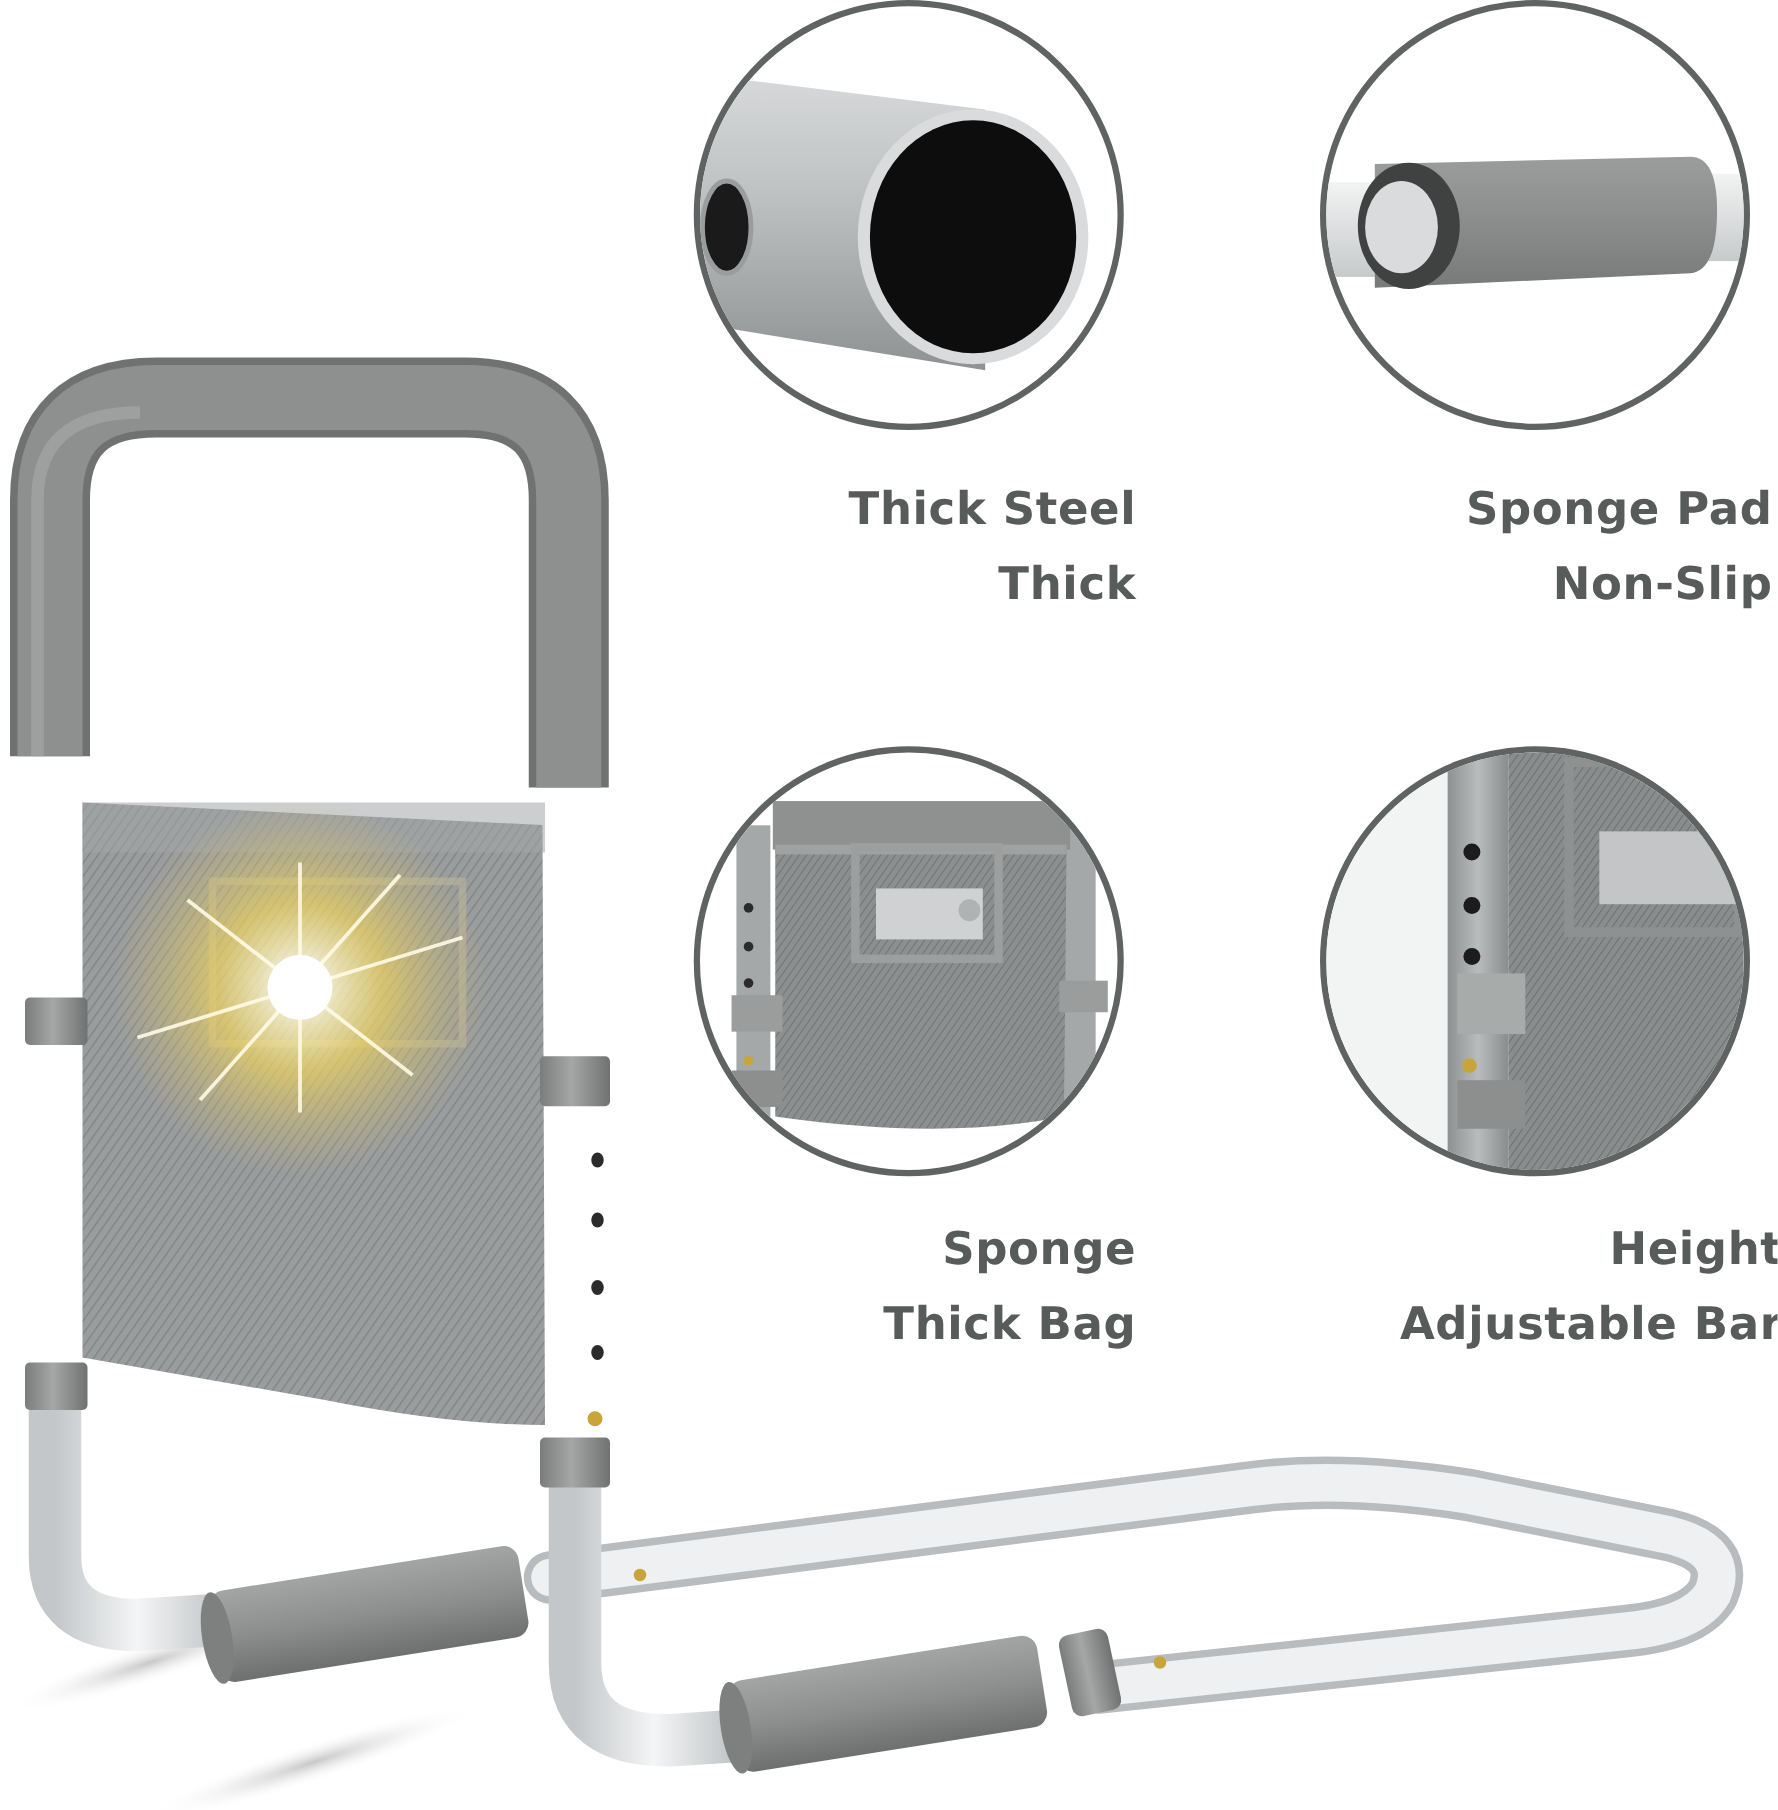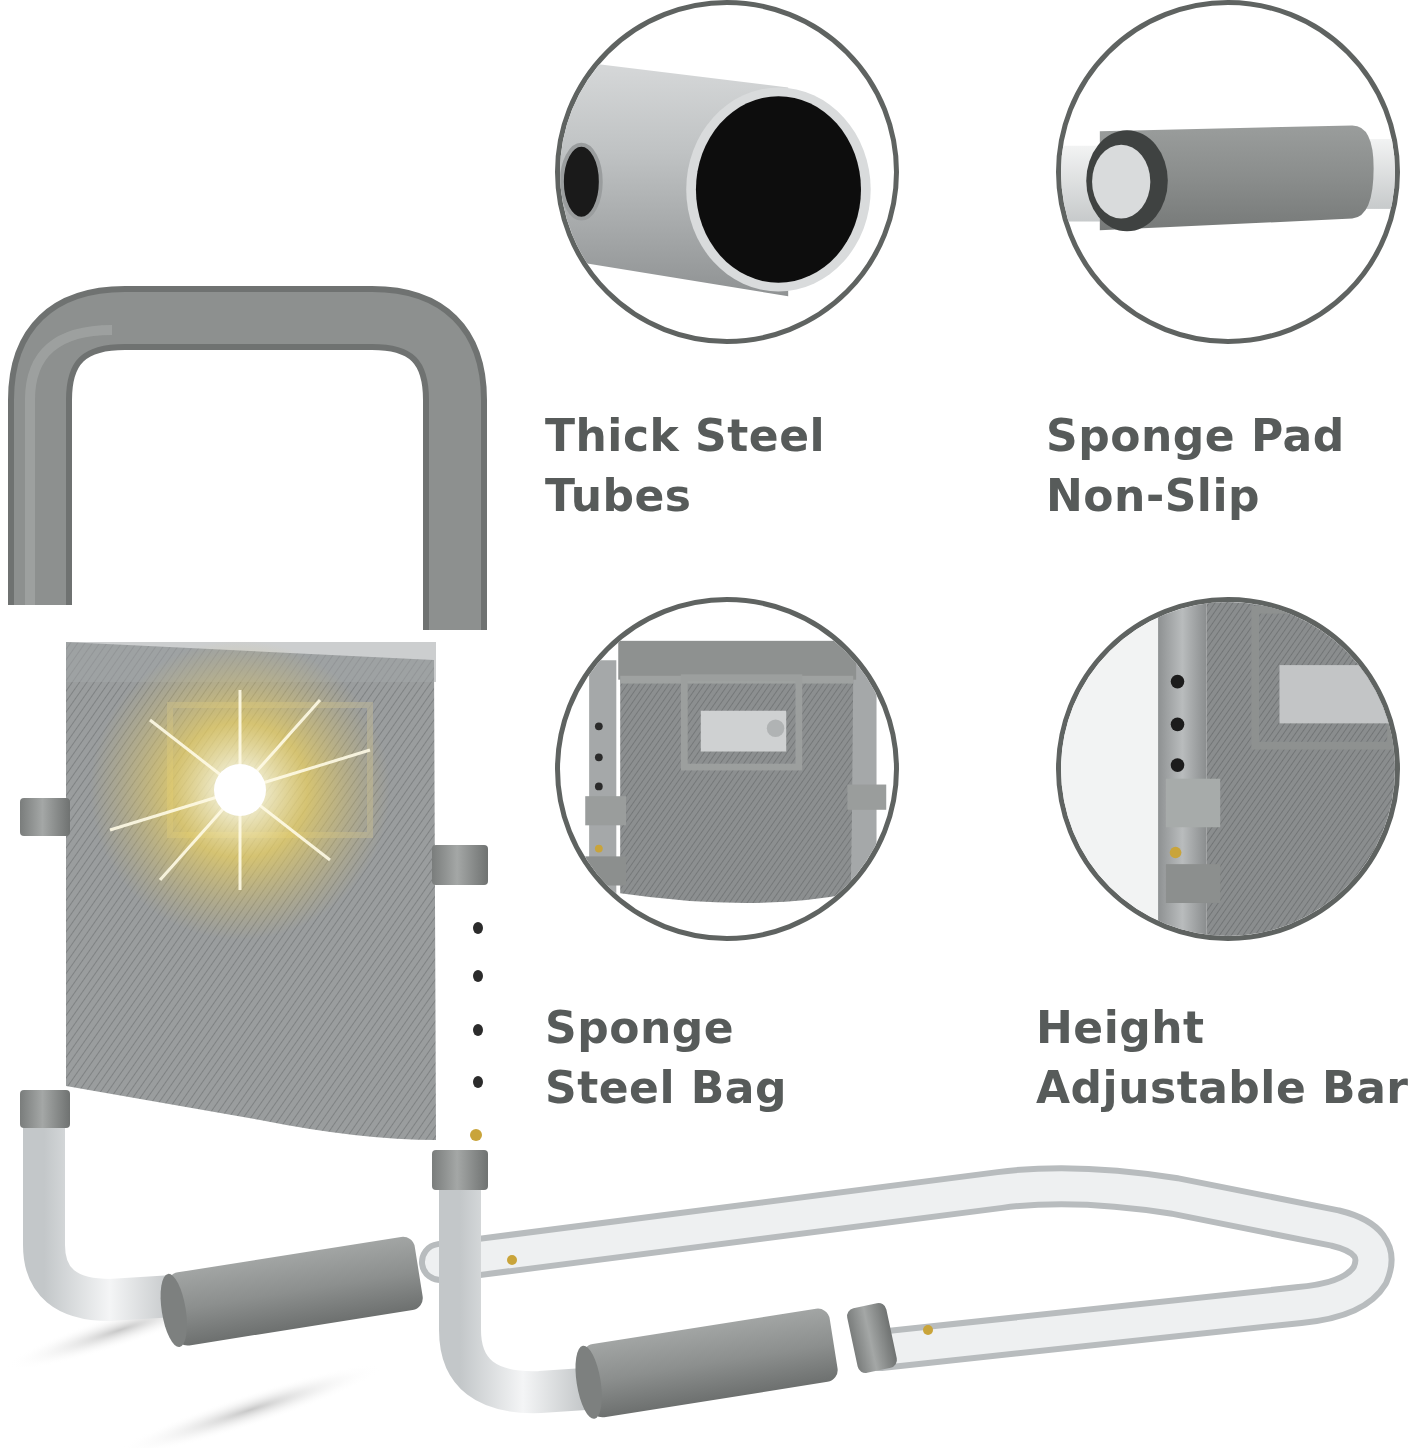--- a/index.html
+++ b/index.html
@@ -1,20 +1,20 @@
 <!DOCTYPE html>
 <html><head>
 <meta charset="utf-8">
 <style>
   html,body{margin:0;padding:0;background:#ffffff;}
   body{width:1422px;height:1448px;position:relative;overflow:hidden;font-family:"DejaVu Sans","Liberation Sans",sans-serif;}
   .stage{position:absolute;left:0;top:0;width:1422px;height:1448px;}
   .circle{position:absolute;width:344px;height:344px;border-radius:50%;border:5px solid #5f6361;overflow:hidden;box-sizing:border-box;background:#fff;}
   .circle svg{position:absolute;left:0;top:0;width:100%;height:100%;}
-  .caption{position:absolute;text-align:left;color:#575b5a;font-weight:bold;font-size:44px;line-height:60px;letter-spacing:0.5px;margin-top:28px;}
+  .caption{position:absolute;text-align:right;color:#575b5a;font-weight:bold;font-size:36px;line-height:60px;letter-spacing:0.5px;}
   .caption span{display:block;white-space:nowrap;}
   .product{position:absolute;left:0;top:0;width:1422px;height:1448px;}
 </style>
 </head>
 <body>
 
 <div class="stage">
 
   <svg class="product" viewBox="0 0 1422 1448">
     <defs>
@@ -120,21 +120,21 @@
         </linearGradient>
       </defs>
       <path d="M-10 55 L235 85 L235 300 L-10 260 Z" fill="url(#t1)"></path>
       <ellipse cx="22" cy="182" rx="20" ry="38" fill="#1a1a1a" stroke="#9a9d9e" stroke-width="4"></ellipse>
       <ellipse cx="225" cy="190" rx="95" ry="105" fill="#d9dbdc"></ellipse>
       <ellipse cx="225" cy="190" rx="85" ry="96" fill="#0d0d0d"></ellipse>
     </svg>
   </div>
   <div class="caption" style="left:545px;top:378px;width:364px;">
     <span>Thick Steel</span>
-    <span>Tubes</span>
+    <span>Thick</span>
   </div>
 
   <div class="circle" style="left:1056px;top:0px;">
     <svg viewBox="0 0 344 344">
       <defs>
         <linearGradient id="p1" x1="0" y1="0" x2="0" y2="1">
           <stop offset="0" stop-color="#9a9d9c"></stop>
             <stop offset="0.5" stop-color="#8a8d8c"></stop>
             <stop offset="1" stop-color="#777a79"></stop>
         </linearGradient>
@@ -177,21 +177,21 @@
       <circle cx="40" cy="254" r="4" fill="#c9a43a"></circle>
       <g fill="#2b2b2b">
           <circle cx="40" cy="128" r="4"></circle>
           <circle cx="40" cy="160" r="4"></circle>
           <circle cx="40" cy="190" r="4"></circle>
         </g>
     </svg>
   </div>
   <div class="caption" style="left:545px;top:970px;width:364px;">
     <span>Sponge</span>
-    <span>Steel Bag</span>
+    <span>Thick Bag</span>
   </div>
 
   <div class="circle" style="left:1056px;top:597px;">
     <svg viewBox="0 0 344 344">
       <defs>
         <pattern id="m4" width="5" height="5" patternUnits="userSpaceOnUse" patternTransform="rotate(35)">
           <rect width="5" height="5" fill="#8a8d8e"></rect>
           <line x1="0" y1="0" x2="0" y2="5" stroke="#6c6f70" stroke-width="1.6"></line>
         </pattern>
         <linearGradient id="tb4" x1="0" y1="0" x2="1" y2="0">

